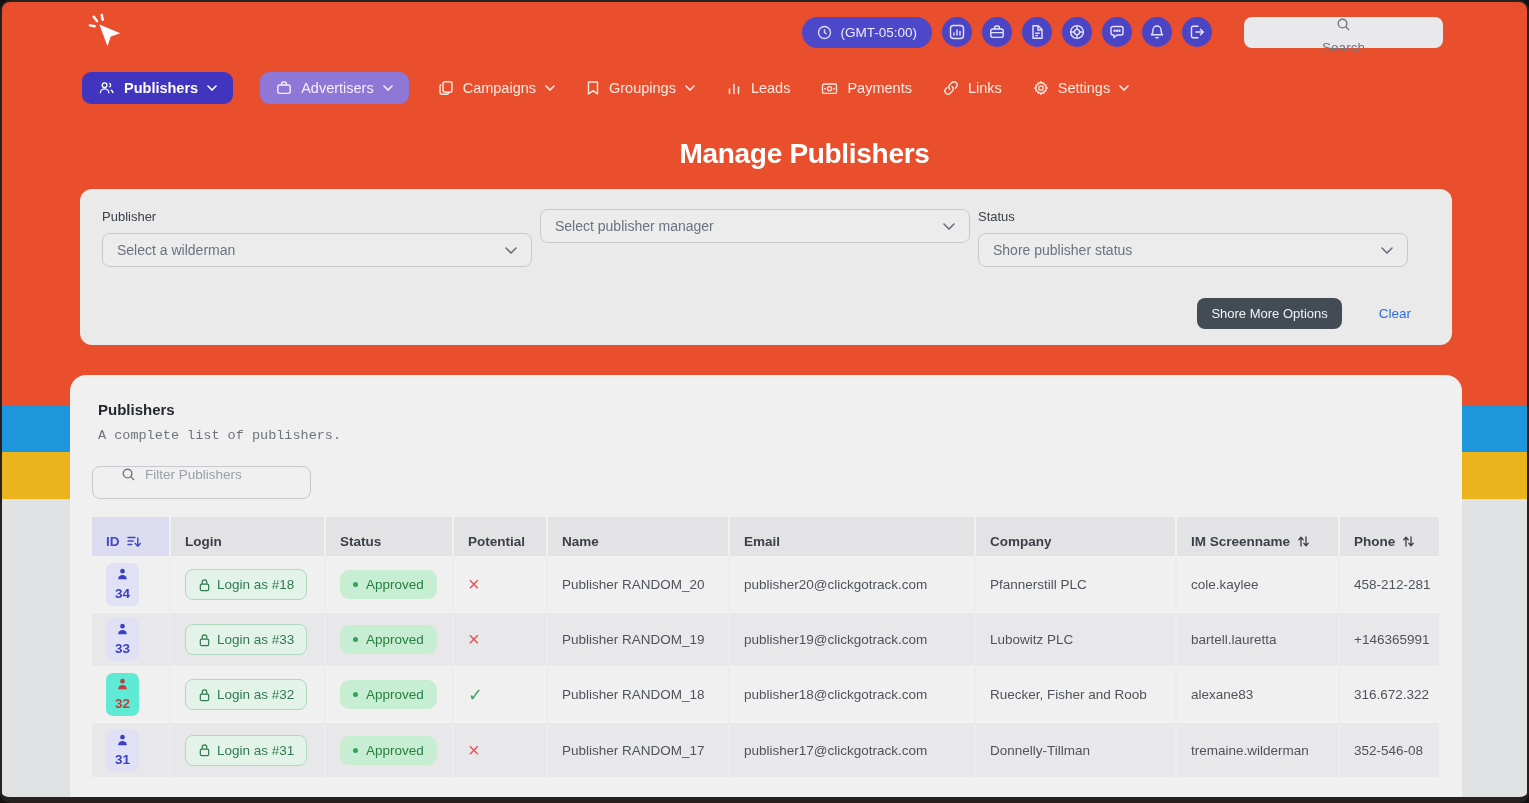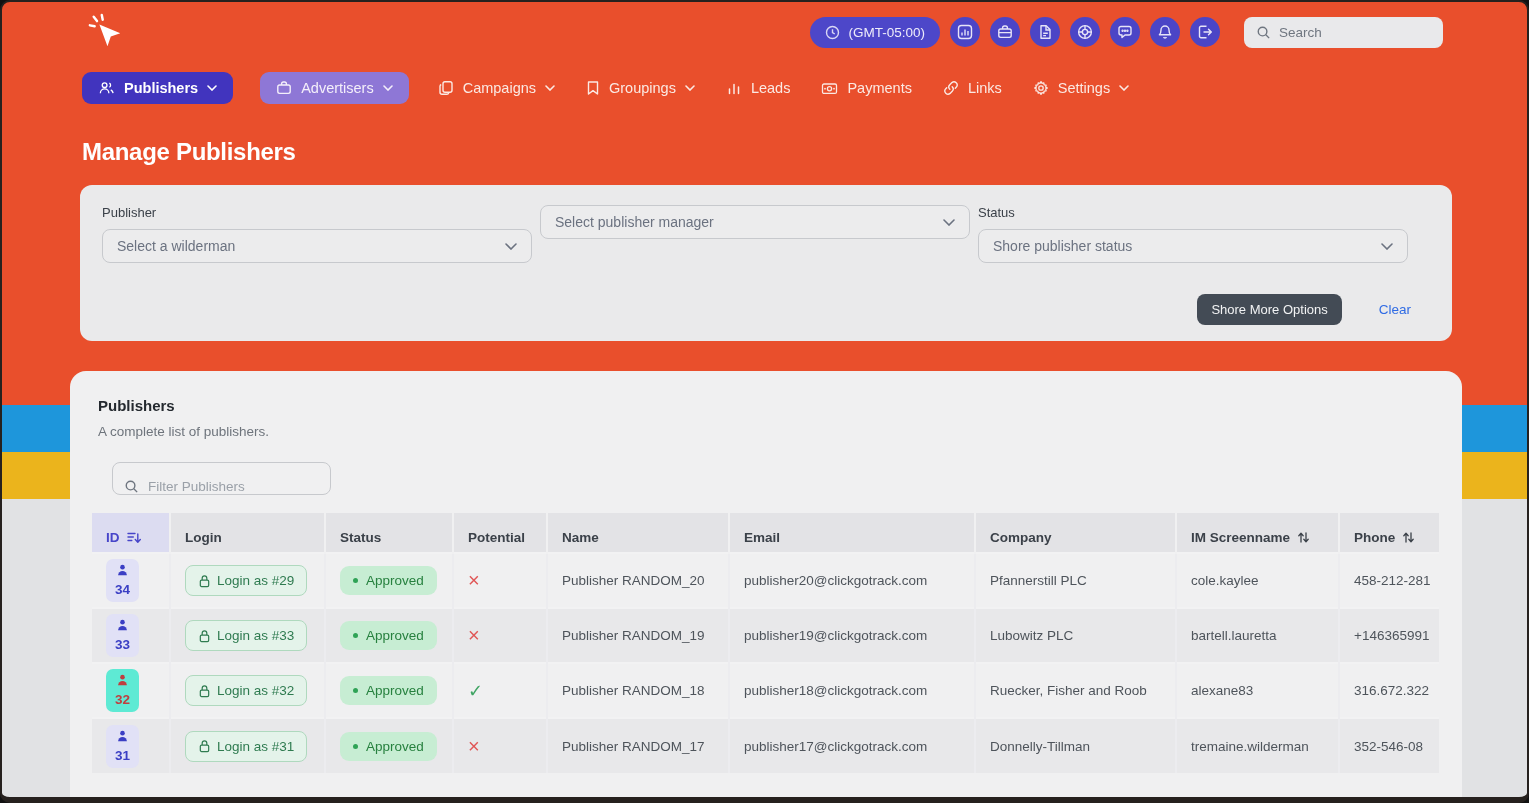--- a/index.html
+++ b/index.html
@@ -21,37 +21,37 @@
   .tz-badge{
     display:inline-flex; align-items:center; gap:8px; height:31px; padding:0 15px;
     background:#4D47C9; border-radius:16px; color:#EDECFA; font-size:13.5px; cursor:pointer;
   }
   .icon-circles{ display:flex; align-items:center; gap:10px; margin-left:10px; }
   .circle-btn{
     width:30px; height:30px; border-radius:50%; background:#4B45C6; border:none;
     display:flex; align-items:center; justify-content:center; cursor:pointer;
   }
   .search-box{
-    margin-left:24px; width:199px; height:31px; border-radius:8px; background:#E9E9EB;
-    display:flex; align-items:center; gap:8px; padding:0 12px; color:#6B7280;
+    margin-left:32px; width:199px; height:31px; border-radius:8px; background:#E9E9EB;
+    display:flex; align-items:center; gap:8px; padding:0 12px; color:#6B7280;flex-direction:column;
   }
   .search-box span{ font-size:13.5px; color:#6F7680; }
 
   
   .navbar{ display:flex; align-items:center; gap:27px; margin:16px 0 0 80px; }
   .nav-item{
     display:inline-flex; align-items:center; gap:9px; color:#FBE9E3; font-size:14.5px;
     cursor:pointer; padding:8px 2px; border-radius:9px; font-weight:500;
   }
   .nav-item.btn-indigo{ background:#4134BE; color:#fff; font-weight:700; padding:8px 16px; }
   .nav-item.btn-purple{ background:#8E77D6; color:#F4EFFA; padding:8px 16px; }
   .nav-item svg{ flex:none; }
 
   
-  .page-title{ margin:34px 0 0 80px; color:#FFFFFF; font-size:24px; font-weight:800; letter-spacing:-0.3px; }
+  .page-title{ margin:34px 0 0 80px; color:#FFFFFF; font-size:28px; font-weight:800; letter-spacing:-0.3px;text-align:center; }
 
   
   .filter-card{
     position:relative; margin:19px 0 0 78px; width:1372px; height:156px;
     background:#EAEAEB; border-radius:12px; padding:20px 22px;
   }
   .filter-grid{ display:flex; gap:8px; }
   .filter-field{ width:430px; }
   .filter-field label{ display:block; font-size:13px; color:#3B4149; font-weight:500; margin-bottom:9px; }
   .select{
@@ -65,24 +65,24 @@
     color:#F2F3F4; font-size:13px; font-weight:500; cursor:pointer; font-family:inherit;
   }
   .clear-link{ font-size:13.5px; color:#2F6BE4; font-weight:500; cursor:pointer; text-decoration:none; }
 
   
   .pub-card{
     margin:30px 0 0 68px; width:1392px; height:600px;
     background:#F0F0F1; border-radius:16px; padding:26px 0 0 22px;
   }
   .pub-title{ margin-left:6px; font-size:15px; font-weight:700; color:#24292F; }
-  .pub-subtitle{ margin:10px 0 0 6px; font-size:13.5px; color:#6E747C; }
+  .pub-subtitle{ margin:10px 0 0 6px; font-size:13.5px; color:#6E747C;font-family:Liberation Mono, monospace; }
   .table-filter{
     margin-top:23px; width:219px; height:33px; border:1px solid #C7C9CD; border-radius:8px;
-    display:flex; align-items:flex-end; gap:9px; padding:0 11px; background:#F0F0F1;margin-left:20px;
+    display:flex; align-items:flex-start; gap:9px; padding:0 28px; background:#F0F0F1;
   }
   .table-filter span{ font-size:13.5px; color:#9AA0A8; }
 
   table{ margin-top:18px; width:1347px; table-layout:fixed; border-collapse:collapse; }
   col.c-id{width:78px;} col.c-login{width:155px;} col.c-status{width:128px;}
   col.c-pot{width:94px;} col.c-name{width:182px;} col.c-email{width:246px;}
   col.c-company{width:201px;} col.c-im{width:163px;} col.c-phone{width:100px;}
   thead th{
     height:40px; background:#E3E3E6; text-align:right; padding:9px 0 0 14px;
     font-size:13.5px; font-weight:700; color:#3B4149; border-right:2px solid #F0F0F1;
@@ -413,21 +413,21 @@
                   <circle cx="6" cy="3.4" r="2.5"></circle>
                   <path d="M1.2 12.3 a4.8 4.8 0 0 1 9.6 0 z"></path>
                 </svg>
                 <span>34</span>
               </span></td>
           <td><button class="login-btn">
                 <svg width="13" height="14" viewBox="0 0 14 15" fill="none" stroke="#2F7B50" stroke-width="1.3">
                   <rect x="2.5" y="6.5" width="9" height="7" rx="1.4"></rect>
                   <path d="M4.5 6.5 V4.5 A2.5 2.5 0 0 1 9.5 4.5 V6.5"></path>
                 </svg>
-                <span>Login as #29</span>
+                <span>Login as #18</span>
               </button></td>
           <td><span class="status-pill">
                 <span class="dot"></span>
                 <span>Approved</span>
               </span></td>
           <td><span class="potential no">×</span></td>
           <td>Publisher RANDOM_20</td>
           <td>publisher20@clickgotrack.com</td>
           <td>Pfannerstill PLC</td>
           <td>cole.kaylee</td>

